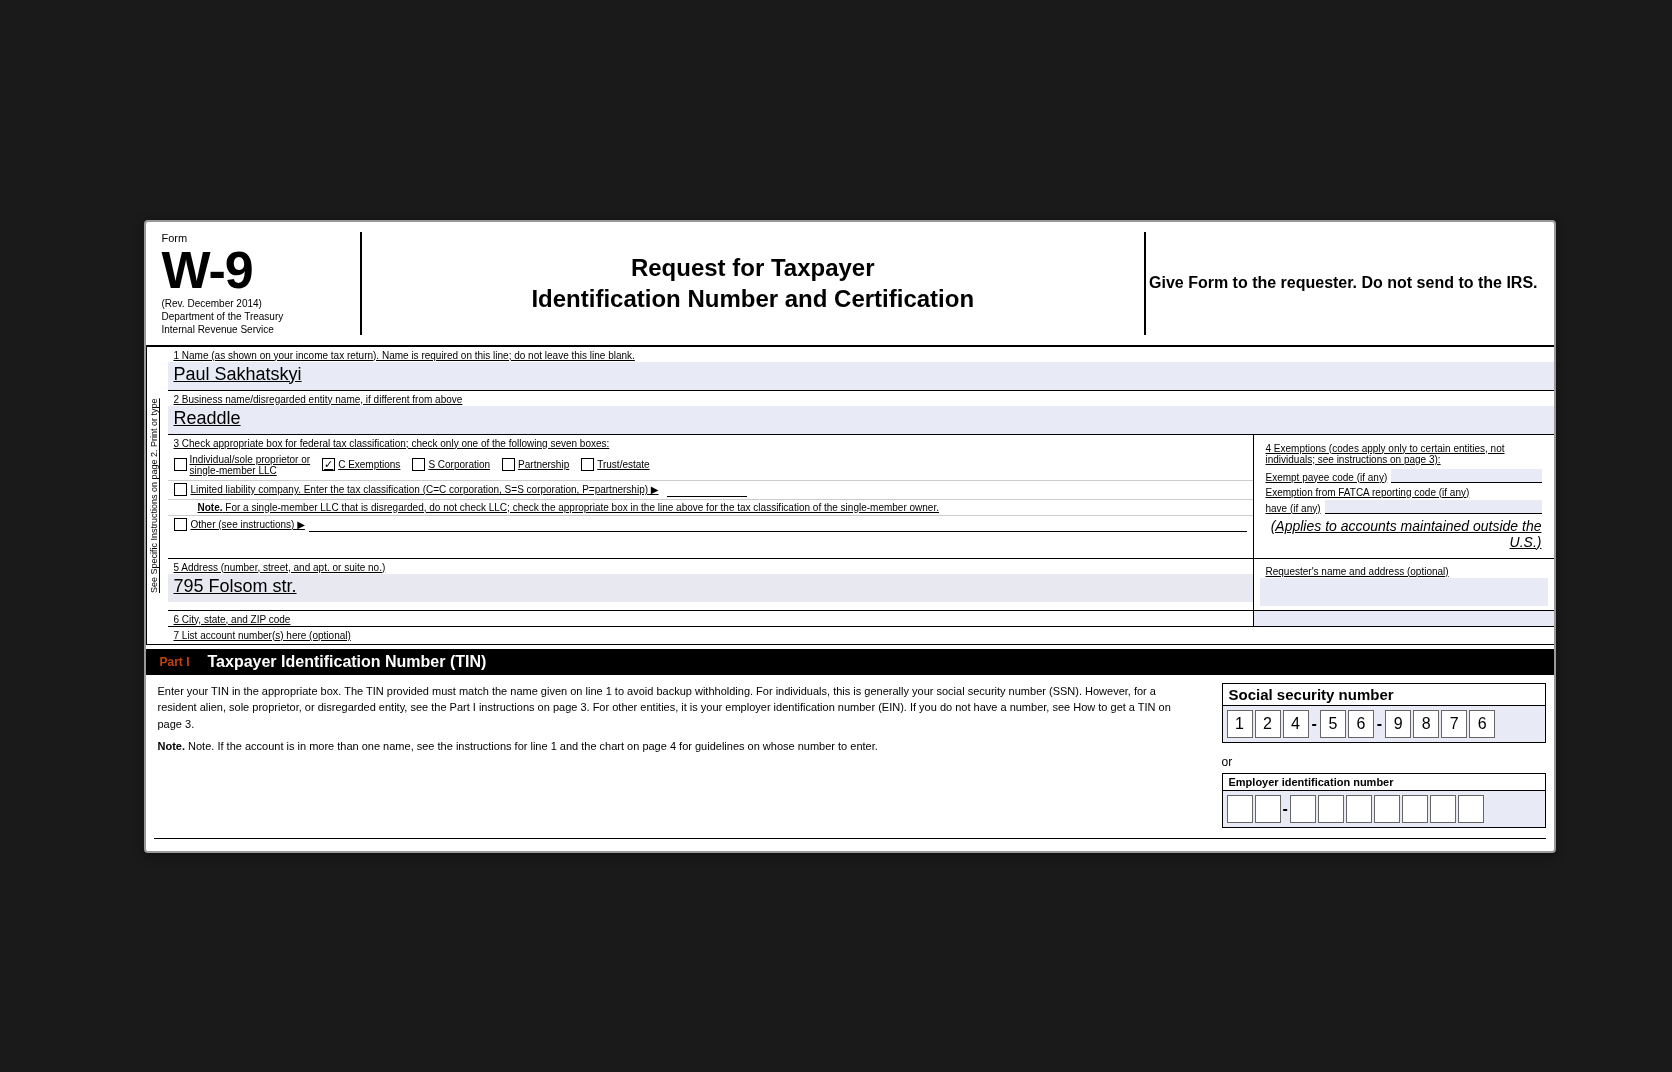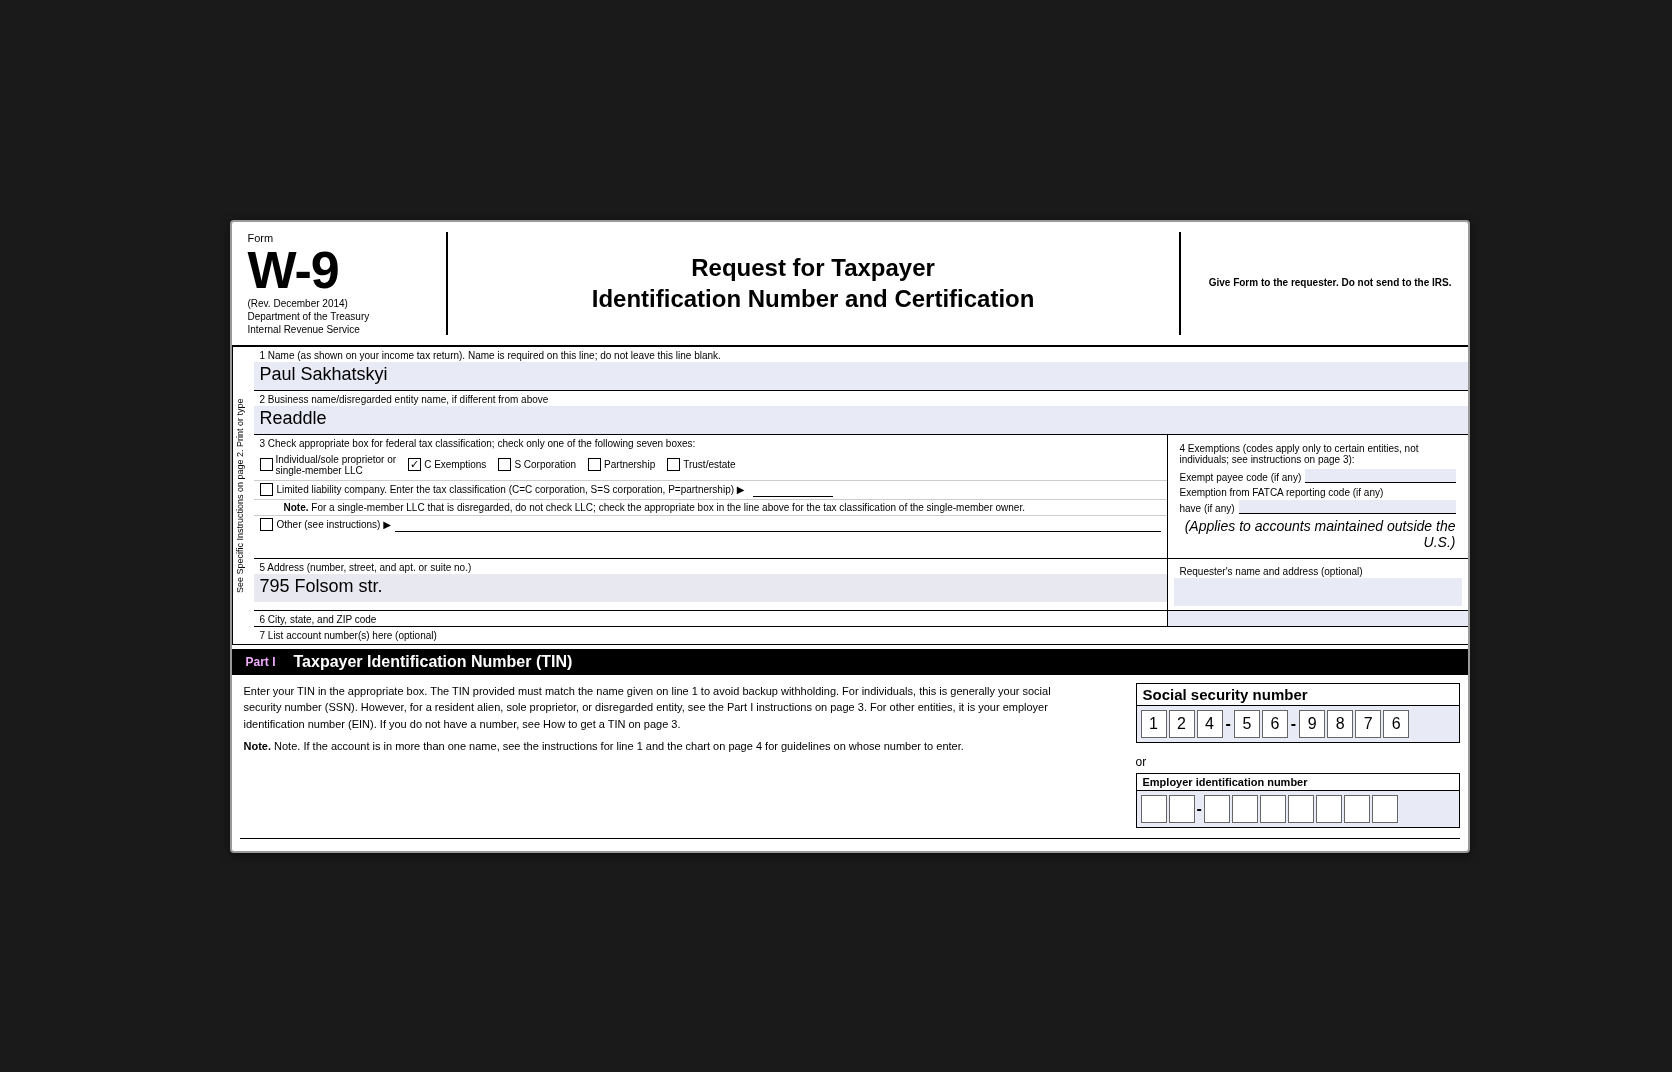--- a/index.html
+++ b/index.html
@@ -9,21 +9,21 @@
       justify-content: center;
       align-items: center;
       min-height: 100vh;
       font-family: Arial, sans-serif;
       font-size: 12px;
     }
     .form-container {
       background: #fff;
       border: 2px solid #999;
       border-radius: 4px;
-      width: 1240px;
+      width: 1412px;
       padding: 0;
       box-shadow: 0 2px 10px rgba(0,0,0,0.5);
       margin-left: 27px;
     }
     
     .form-header {
       display: flex;
       border-bottom: 2px solid #000;
       padding: 10px 16px;
       align-items: stretch;
@@ -59,32 +59,33 @@
     }
     .header-center h1 {
       font-size: 24px;
       font-weight: 900;
       text-align: center;
       line-height: 1.3;
     }
     .header-right {
       min-width: 180px;
       border-left: 2px solid #000;
-      padding-left: 28px;
-      display: flex;
-      align-items: center;
-      font-size: 10px;
+      padding-left: 3px;
+      display: flex;
+      align-items: center;
+      font-size: 16px;
       font-weight: bold;
       line-height: 1.4;
     }
 
     
     .form-body {
       display: flex;
       border-bottom: 1px solid #000;
+      text-decoration: underline;
     }
     .sidebar-label {
       writing-mode: vertical-rl;
       transform: rotate(180deg);
       font-size: 9px;
       padding: 6px 2px;
       border-right: 1px solid #000;
       text-align: center;
       min-width: 22px;
       white-space: nowrap;
@@ -248,21 +249,21 @@
 
     
     .part1-header {
       display: flex;
       align-items: center;
       background: #000;
       padding: 4px 8px;
       margin-top: 4px;
     }
     .part-label {
-      color: #f0abfc;
+      color: #c2410c;
       font-size: 12px;
       font-weight: bold;
       margin-right: 12px;
       background: #000;
       padding: 2px 6px;
     }
     .part-title {
       color: #fff;
       font-size: 16px;
       font-weight: bold;

